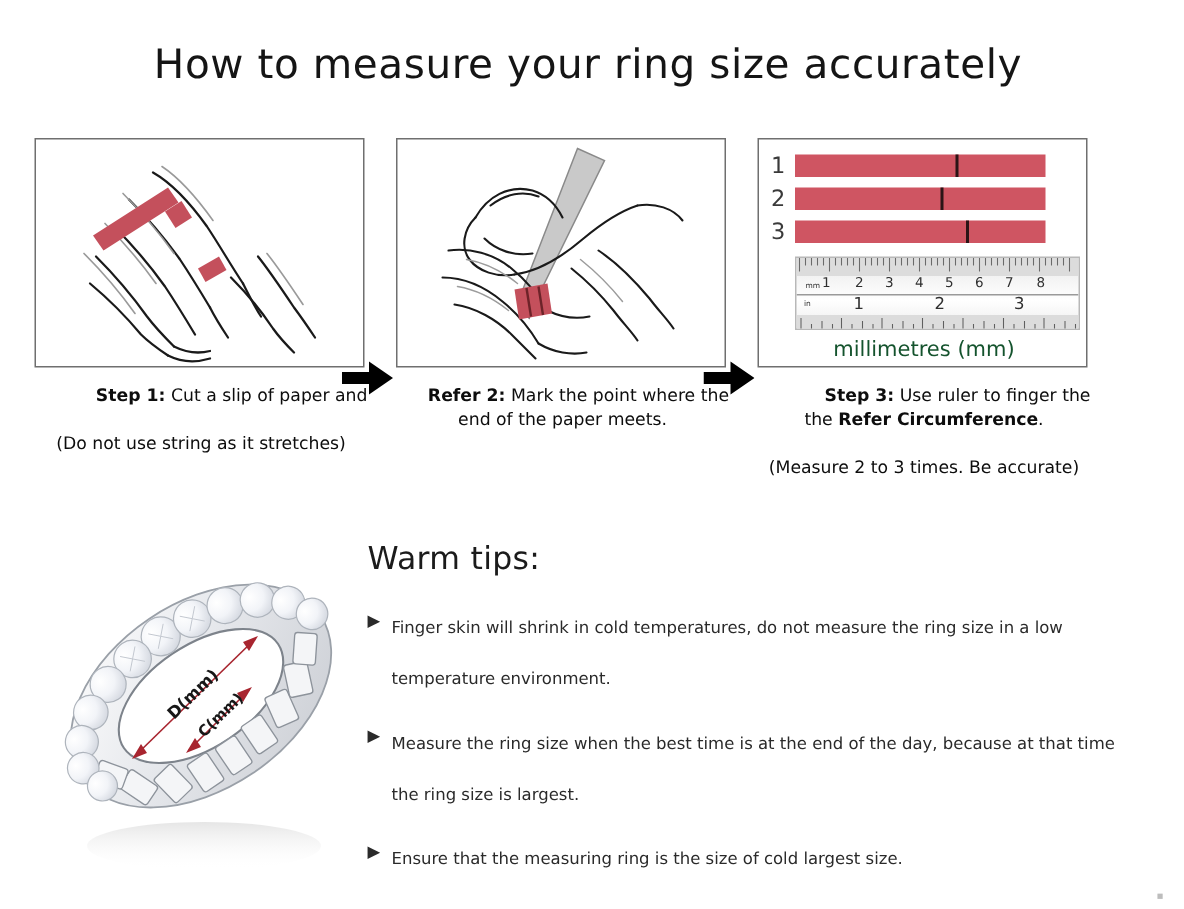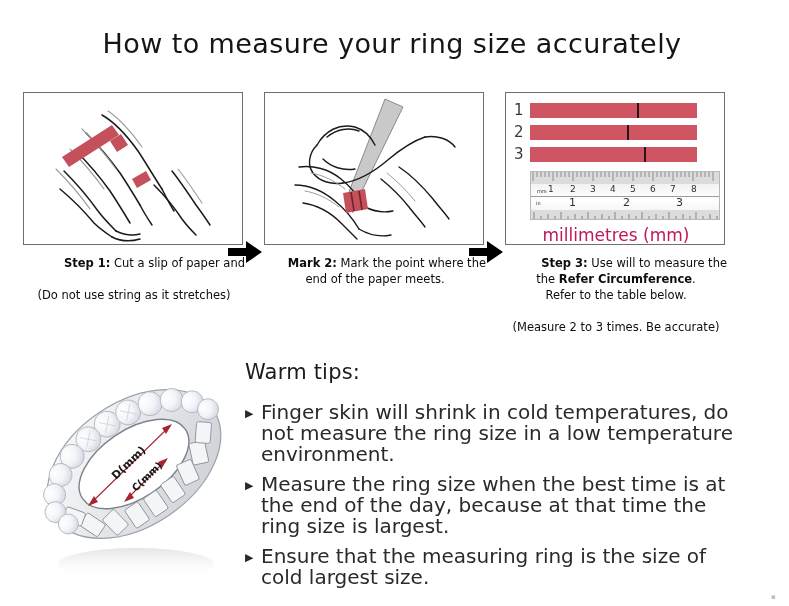--- a/index.html
+++ b/index.html
@@ -155,22 +155,22 @@
     color: #2f2f2f;
     line-height: 9px;
   }
   .unit-label {
     position: absolute;
     left: 0;
     top: 132px;
     width: 220px;
     text-align: center;
     font-family: "DejaVu Sans", sans-serif;
-    font-size: 17px;
-    color: #be185d;
+    font-size: 14px;
+    color: #14532d;
   }
 
   
   .bottom {
     position: absolute;
     left: 0;
     top: 352px;
     width: 789px;
     height: 254px;
   }
@@ -204,22 +204,22 @@
   .tip-bullet {
     flex: 0 0 auto;
     width: 16px;
     font-size: 11px;
     line-height: 24px;
     color: #2a2a2a;
   }
   .tip-text {
     flex: 1 1 auto;
     font-family: "DejaVu Sans", sans-serif;
-    font-size: 20px;
-    line-height: 21px;
+    font-size: 11px;
+    line-height: 34px;
     color: #2a2a2a;
   }
 
   .corner-mark {
     position: absolute;
     right: 8px;
     bottom: 5px;
     width: 10px;
     height: 7px;
     font-size: 7px;
@@ -315,21 +315,21 @@
         </g>
 
         <g>
           <polygon points="78,100 100,96 103,116 81,120" fill="#c4505c"></polygon>
           <line x1="86" y1="99" x2="89" y2="118" stroke="#6d2329" stroke-width="1.6"></line>
           <line x1="94" y1="98" x2="97" y2="117" stroke="#6d2329" stroke-width="1.6"></line>
         </g>
       </svg>
     </div>
     <div class="caption">
-      <div class="l1"><span class="lead">Mark 2:</span><span> Mark the point where the</span></div>
+      <div class="l1"><span class="lead">Refer 2:</span><span> Mark the point where the</span></div>
       <div class="l2">end of the paper meets.</div>
     </div>
     <div class="note hidden-note"></div>
   </div>
 
   <div class="arrow a2">
     <svg width="34" height="24" viewBox="0 0 34 24">
       <path d="M0 8 L18 8 L18 1 L34 12 L18 23 L18 16 L0 16 Z" fill="#000000"></path>
     </svg>
   </div>
@@ -461,23 +461,22 @@
                 <line x1="186" y1="11" x2="186" y2="6"></line>
             </g>
           </svg>
         </div>
       </div>
 
       <div class="unit-label">millimetres (mm)</div>
     </div>
 
     <div class="caption">
-      <div class="l1"><span class="lead">Step 3:</span><span> Use will to measure the</span></div>
+      <div class="l1"><span class="lead">Step 3:</span><span> Use ruler to finger the</span></div>
       <div class="l2"><span>the </span><b>Refer Circumference</b><span>.</span></div>
-      <div class="l3">Refer to the table below.</div>
     </div>
     <div class="note">(Measure 2 to 3 times. Be accurate)</div>
   </div>
 </div>
 
 <div class="bottom">
 
   <div class="ring-wrap">
     <svg width="232" height="240" viewBox="0 0 232 240">
       <defs>

